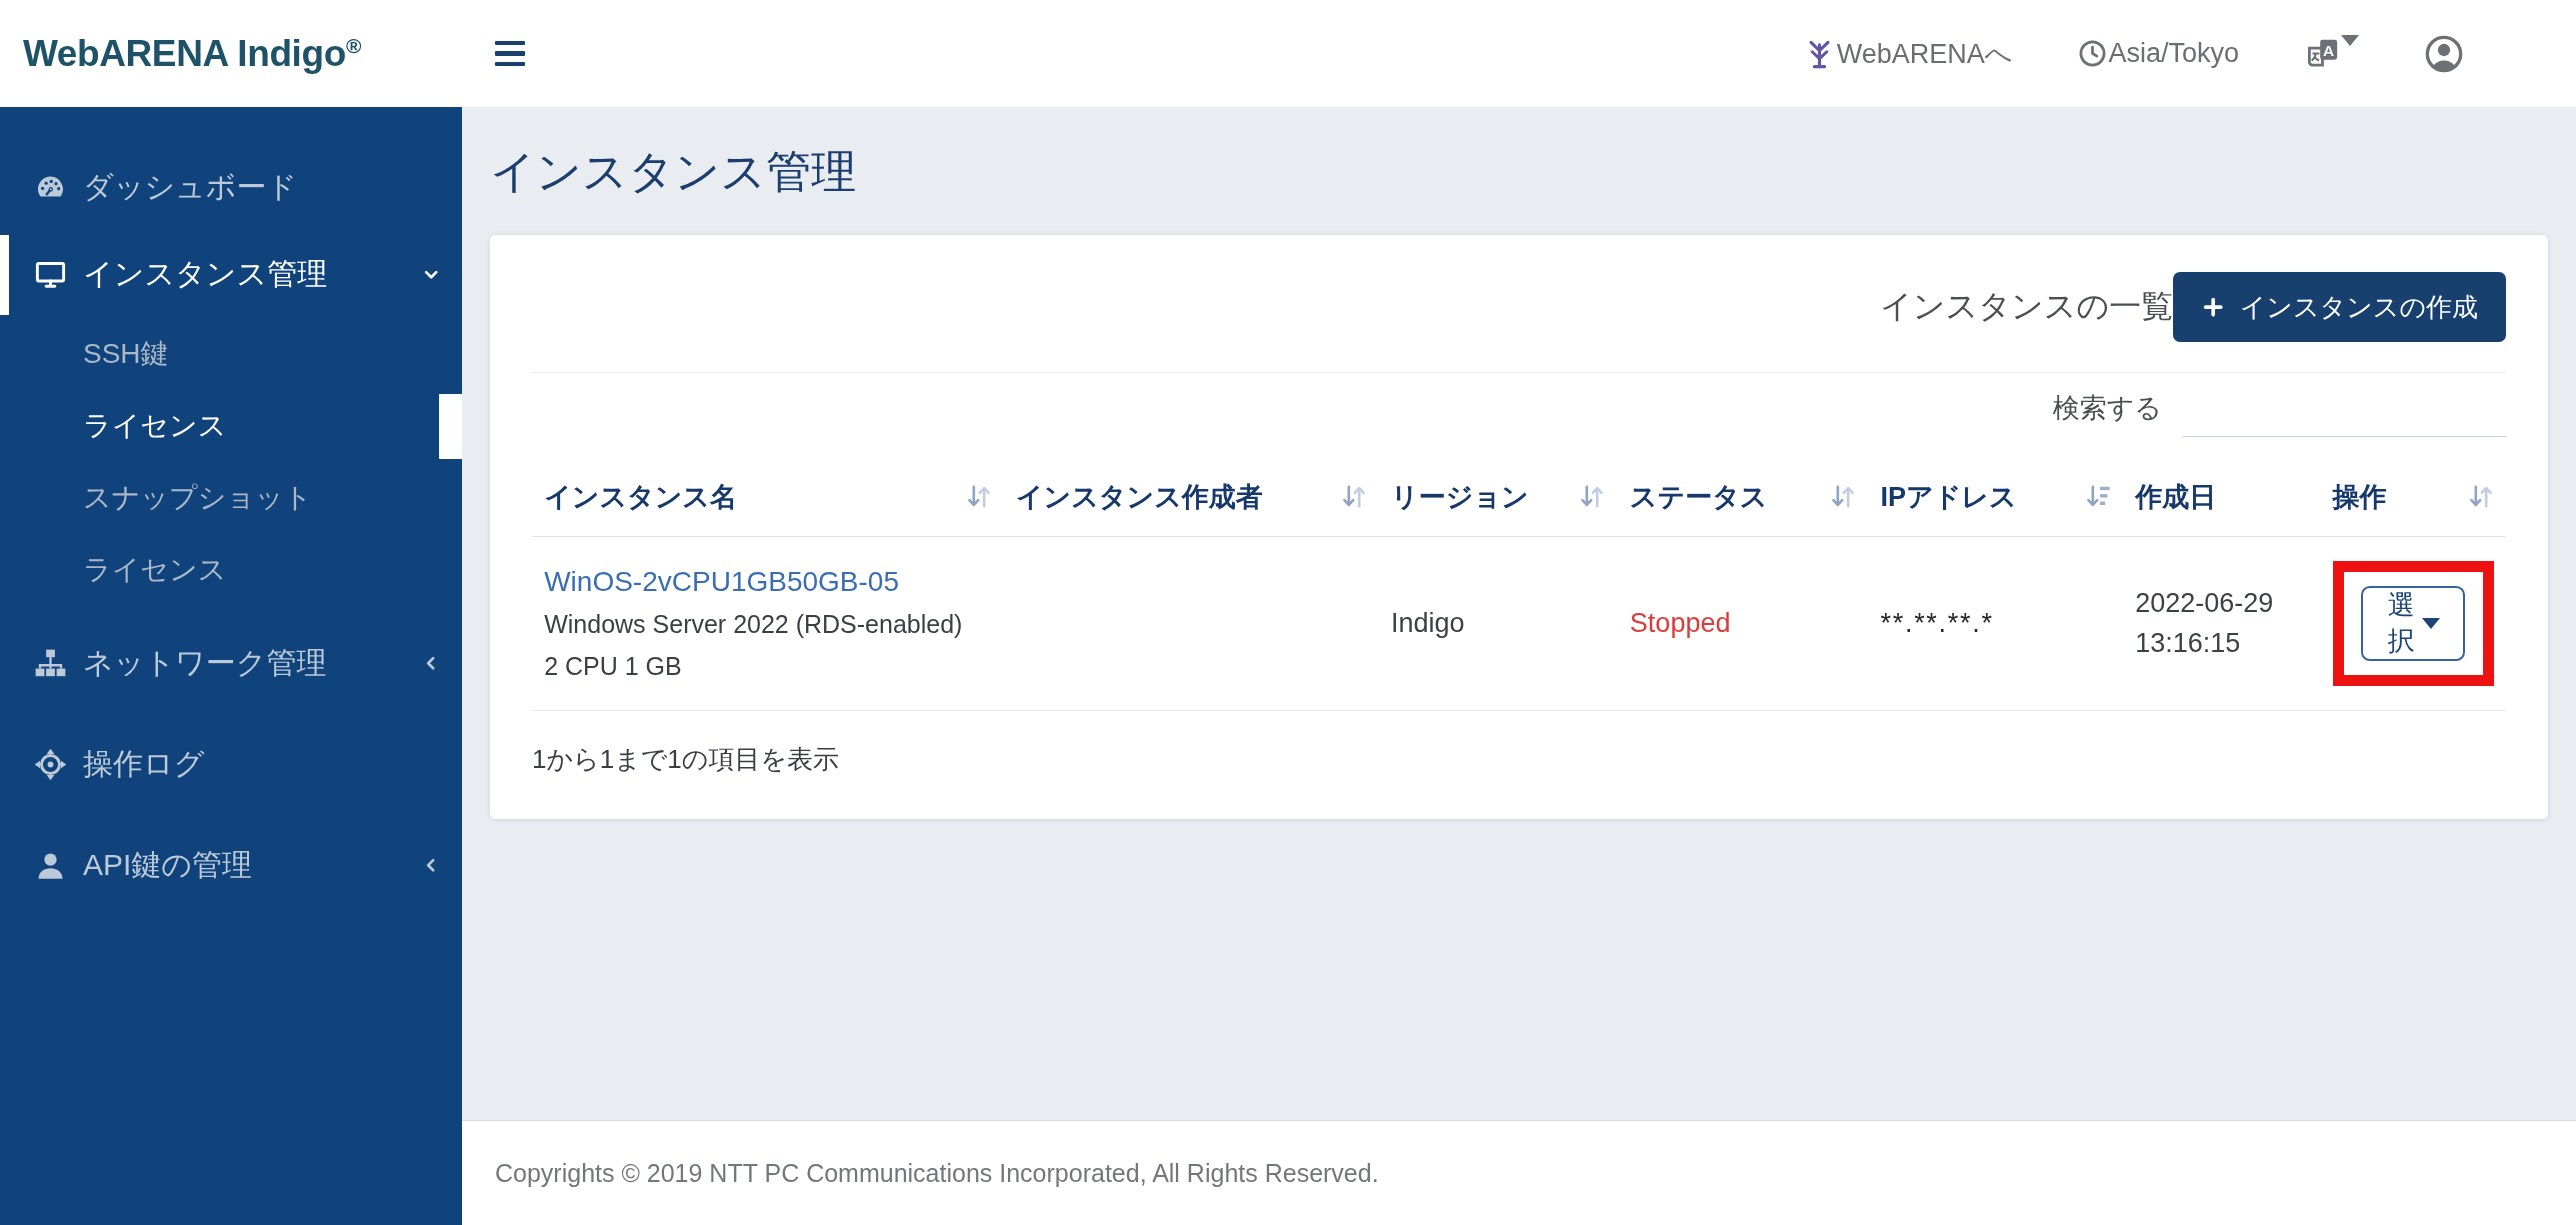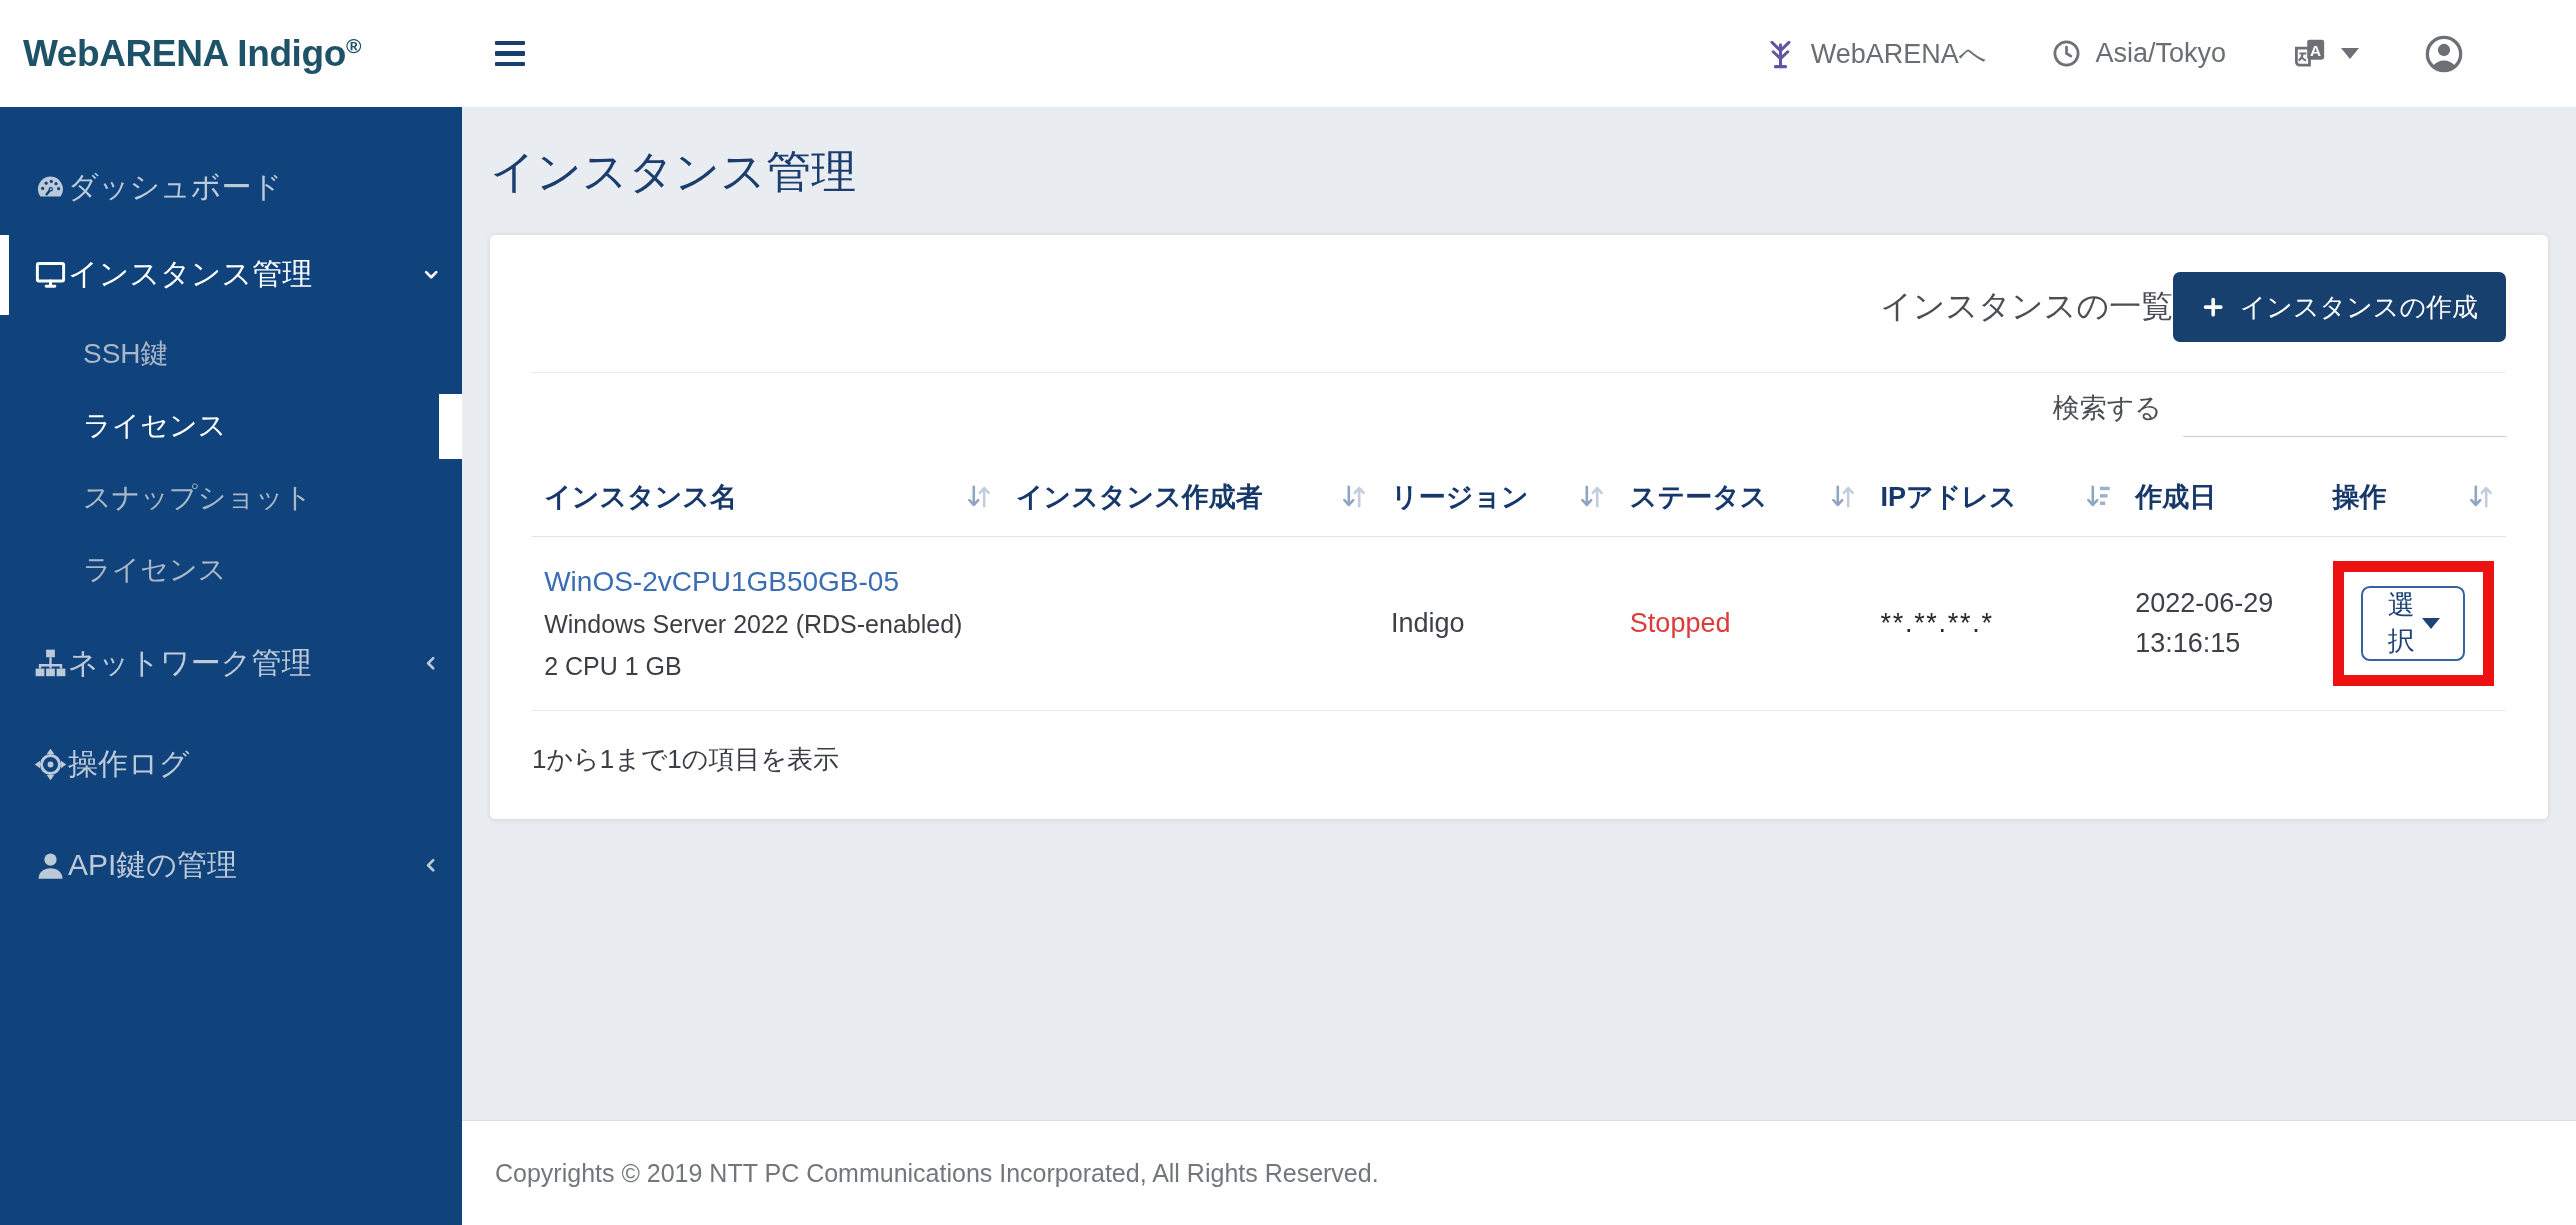--- a/index.html
+++ b/index.html
@@ -7,26 +7,26 @@
   body{font-family:"Liberation Sans","DejaVu Sans",sans-serif;background:#fff;overflow:hidden;position:relative}
 
   
   .topbar{position:absolute;top:0;left:0;right:0;height:107px;background:#fff;display:flex;align-items:center;z-index:5}
   .logo-area{width:462px;flex:none;padding-left:23px}
   .logo{font-size:37px;font-weight:bold;color:#1E5268;letter-spacing:-0.4px;cursor:pointer;white-space:nowrap}
   .logo sup{font-size:21px;font-weight:bold}
   .hamburger{margin-left:33px;width:30px;display:flex;flex-direction:column;gap:6.1px;cursor:pointer}
   .hamburger span{display:block;height:4.4px;background:#17406F;border-radius:0.9px}
   .top-right{margin-left:auto;display:flex;align-items:center;gap:65px;padding-right:112px}
-  .top-item{display:flex;align-items:center;gap:13px;font-size:27px;color:#6A6E73;cursor:pointer;white-space:nowrap}
+  .top-item{display:flex;font-size:27px;color:#6A6E73;cursor:pointer;white-space:nowrap}
   .caret-gray{width:0;height:0;border-left:9.6px solid transparent;border-right:9.6px solid transparent;border-top:11.3px solid #6D7176}
 
   
   .sidebar{position:absolute;top:107px;left:0;bottom:0;width:462px;background:#10437C;padding-top:37px;z-index:4}
-  .side-item{position:relative;height:87px;display:flex;align-items:center;padding:0 19px 0 33px;font-size:30px;color:#BCC9D8;cursor:pointer;white-space:nowrap}
+  .side-item{position:relative;height:87px;display:flex;align-items:center;padding:0 19px 0 33px;gap:15px;font-size:30px;color:#BCC9D8;cursor:pointer;white-space:nowrap}
   .side-item .s-icon{width:35px;height:35px;flex:none}
   .side-item.active{color:#FFFFFF}
   .side-item.sub{height:72px;padding-left:83px;font-size:28px;color:#A9B7C6}
   .side-item.sub.active{color:#FFFFFF}
   .side-item .chev{margin-left:auto;flex:none}
   .bar-left{position:absolute;left:0;top:3.5px;bottom:3.5px;width:8.7px;background:#fff}
   .bar-right{position:absolute;right:0;top:3.5px;bottom:3.5px;width:23px;background:#fff}
   .group-gap{margin-top:14px}
 
   

